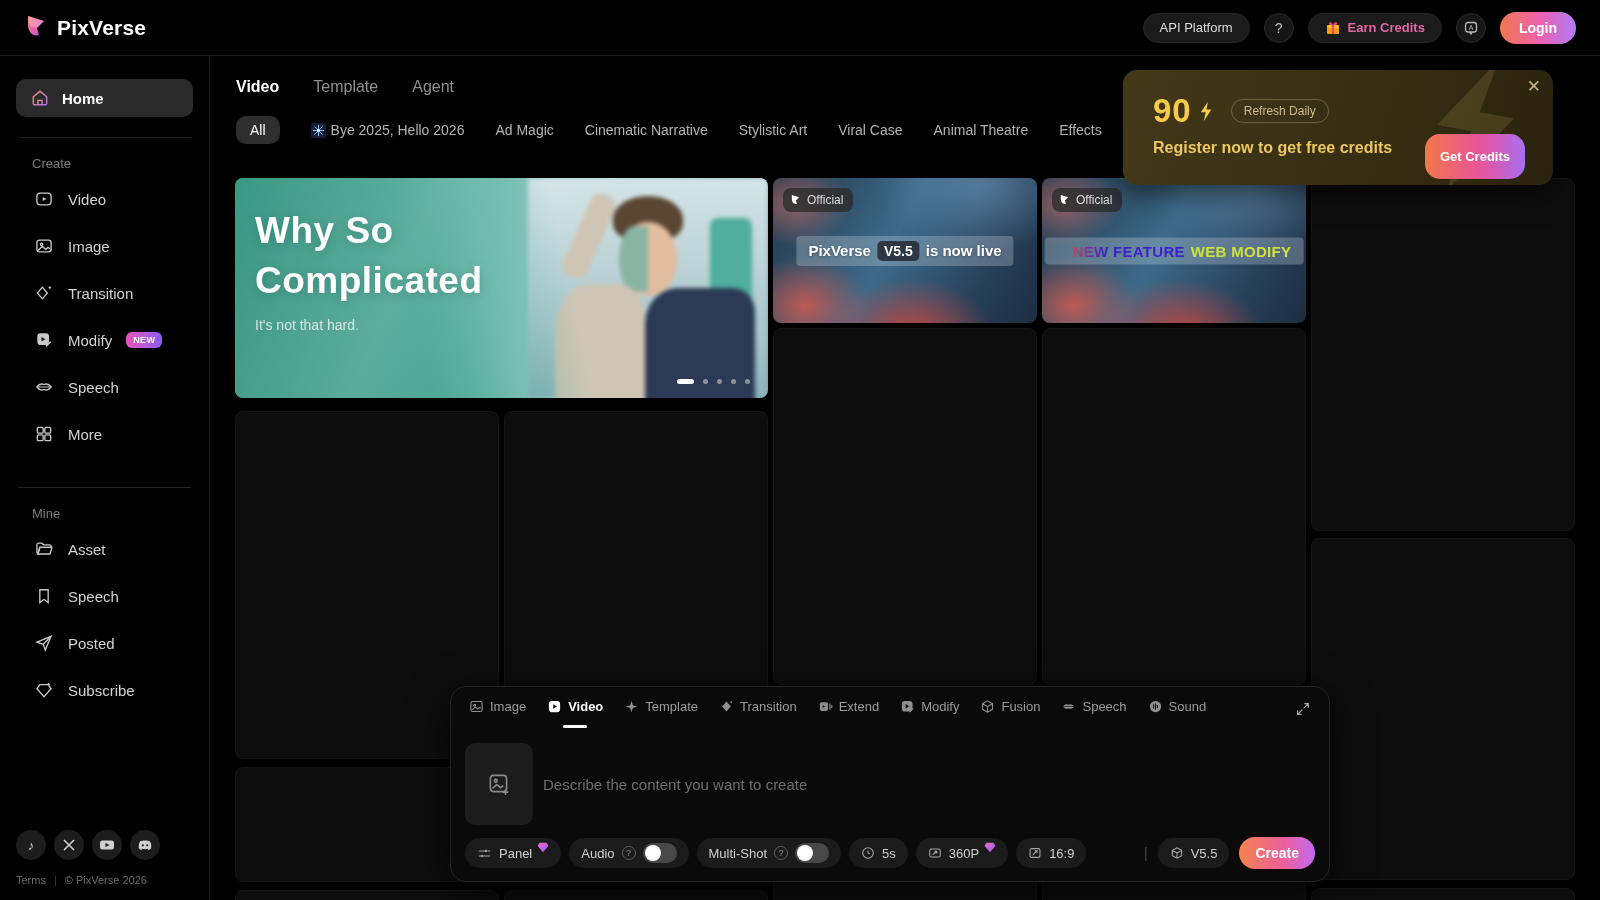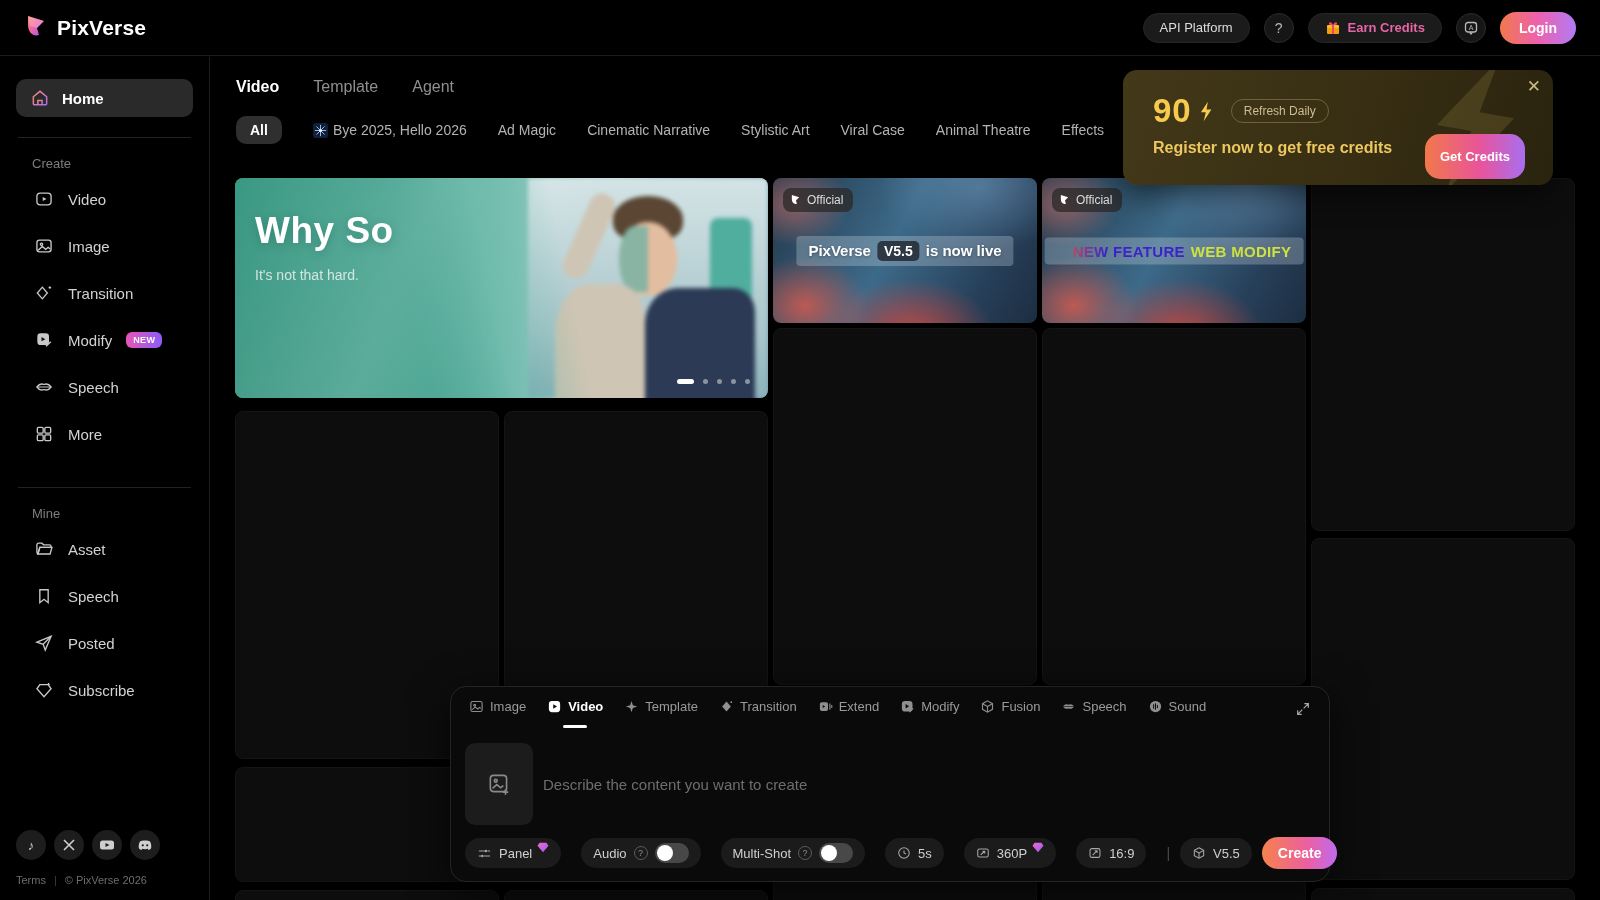--- a/index.html
+++ b/index.html
@@ -71,21 +71,21 @@
   .side-legal .sep { color:#3d3d3d; }
 
   
   .content { position:absolute; left:211px; top:57px; right:0; bottom:0; overflow:hidden; }
   .main-tabs { position:absolute; left:25px; top:21px; display:flex; gap:34px; }
   .main-tab { font-size:16px; color:#8f8f8f; cursor:pointer; }
   .main-tab.active { color:#fff; font-weight:700; }
   .filter-row { position:absolute; left:25px; top:58px; height:30px; display:flex; gap:31px; align-items:center; }
   .chip { color:#b3b3b3; font-size:14px; cursor:pointer; white-space:nowrap; display:flex; align-items:center; gap:5px; }
   .chip.active {
-    color:#fff; font-weight:700; background:#2f2f2f; border-radius:10px;
+    color:#fff; font-weight:400; background:#2f2f2f; border-radius:10px;
     padding:6px 14px;
   }
 
   
   .ph-card { position:absolute; background:#0d0d0d; border:1px solid #141414; border-radius:8px; }
 
   .hero {
     position:absolute; left:24px; top:121px; width:533px; height:220px;
     border-radius:8px; overflow:hidden; cursor:pointer;
     background:linear-gradient(100deg,#37987f 0%,#45a692 34%,#7cc2b5 52%,#b3d4d6 66%,#8fb4bd 82%,#6f98a8 100%);
@@ -190,21 +190,21 @@
     position:absolute; left:14px; top:56px; width:68px; height:82px;
     background:#1c1c1c; border-radius:10px; display:flex; align-items:center;
     justify-content:center; color:#8a8a8a; cursor:pointer;
   }
   .prompt-input {
     position:absolute; left:92px; top:56px; right:20px; height:82px;
     background:transparent; border:none; outline:none; color:#ddd;
     font-size:15px; font-family:"Liberation Sans",sans-serif;
   }
   .prompt-input::placeholder { color:#6e6e6e; }
-  .comp-controls { position:absolute; left:14px; right:14px; bottom:13px; height:30px; display:flex; align-items:center; gap:20px; }
+  .comp-controls { position:absolute; left:14px; right:14px; bottom:13px; height:30px; display:flex; align-items:center; gap:8px; }
   .ctl-pill {
     height:30px; border-radius:15px; background:#1b1b1b; display:flex;
     align-items:center; gap:7px; padding:0 12px; color:#cfcfcf; font-size:13px;
     cursor:pointer; white-space:nowrap;
   }
   .ctl-pill .c-icon { color:#a8a8a8; display:flex; }
   .gem { transform:translateY(-6px); margin-left:-2px; }
   .help-dot {
     width:14px; height:14px; border-radius:50%; border:1px solid #5c5c5c;
     color:#8e8e8e; font-size:9px; display:flex; align-items:center; justify-content:center;
@@ -457,20 +457,21 @@
           <div class="ha-face"></div>
           <div class="ha-mask"></div>
         <div class="ha-robe"></div>
           <div class="ha-suit"></div>
       </div>
       <div class="hero-overlay"></div>
       <div class="hero-streak"></div>
       <div class="hero-copy">
         <div class="hero-title">
           <div>Why So</div>
+          <div>Complicated</div>
         </div>
         <div class="hero-sub">It's not that hard.</div>
       </div>
       <div class="hero-dots">
         <span class="dot active"></span>
         <span class="dot"></span>
         <span class="dot"></span>
         <span class="dot"></span>
         <span class="dot"></span>
       </div>

